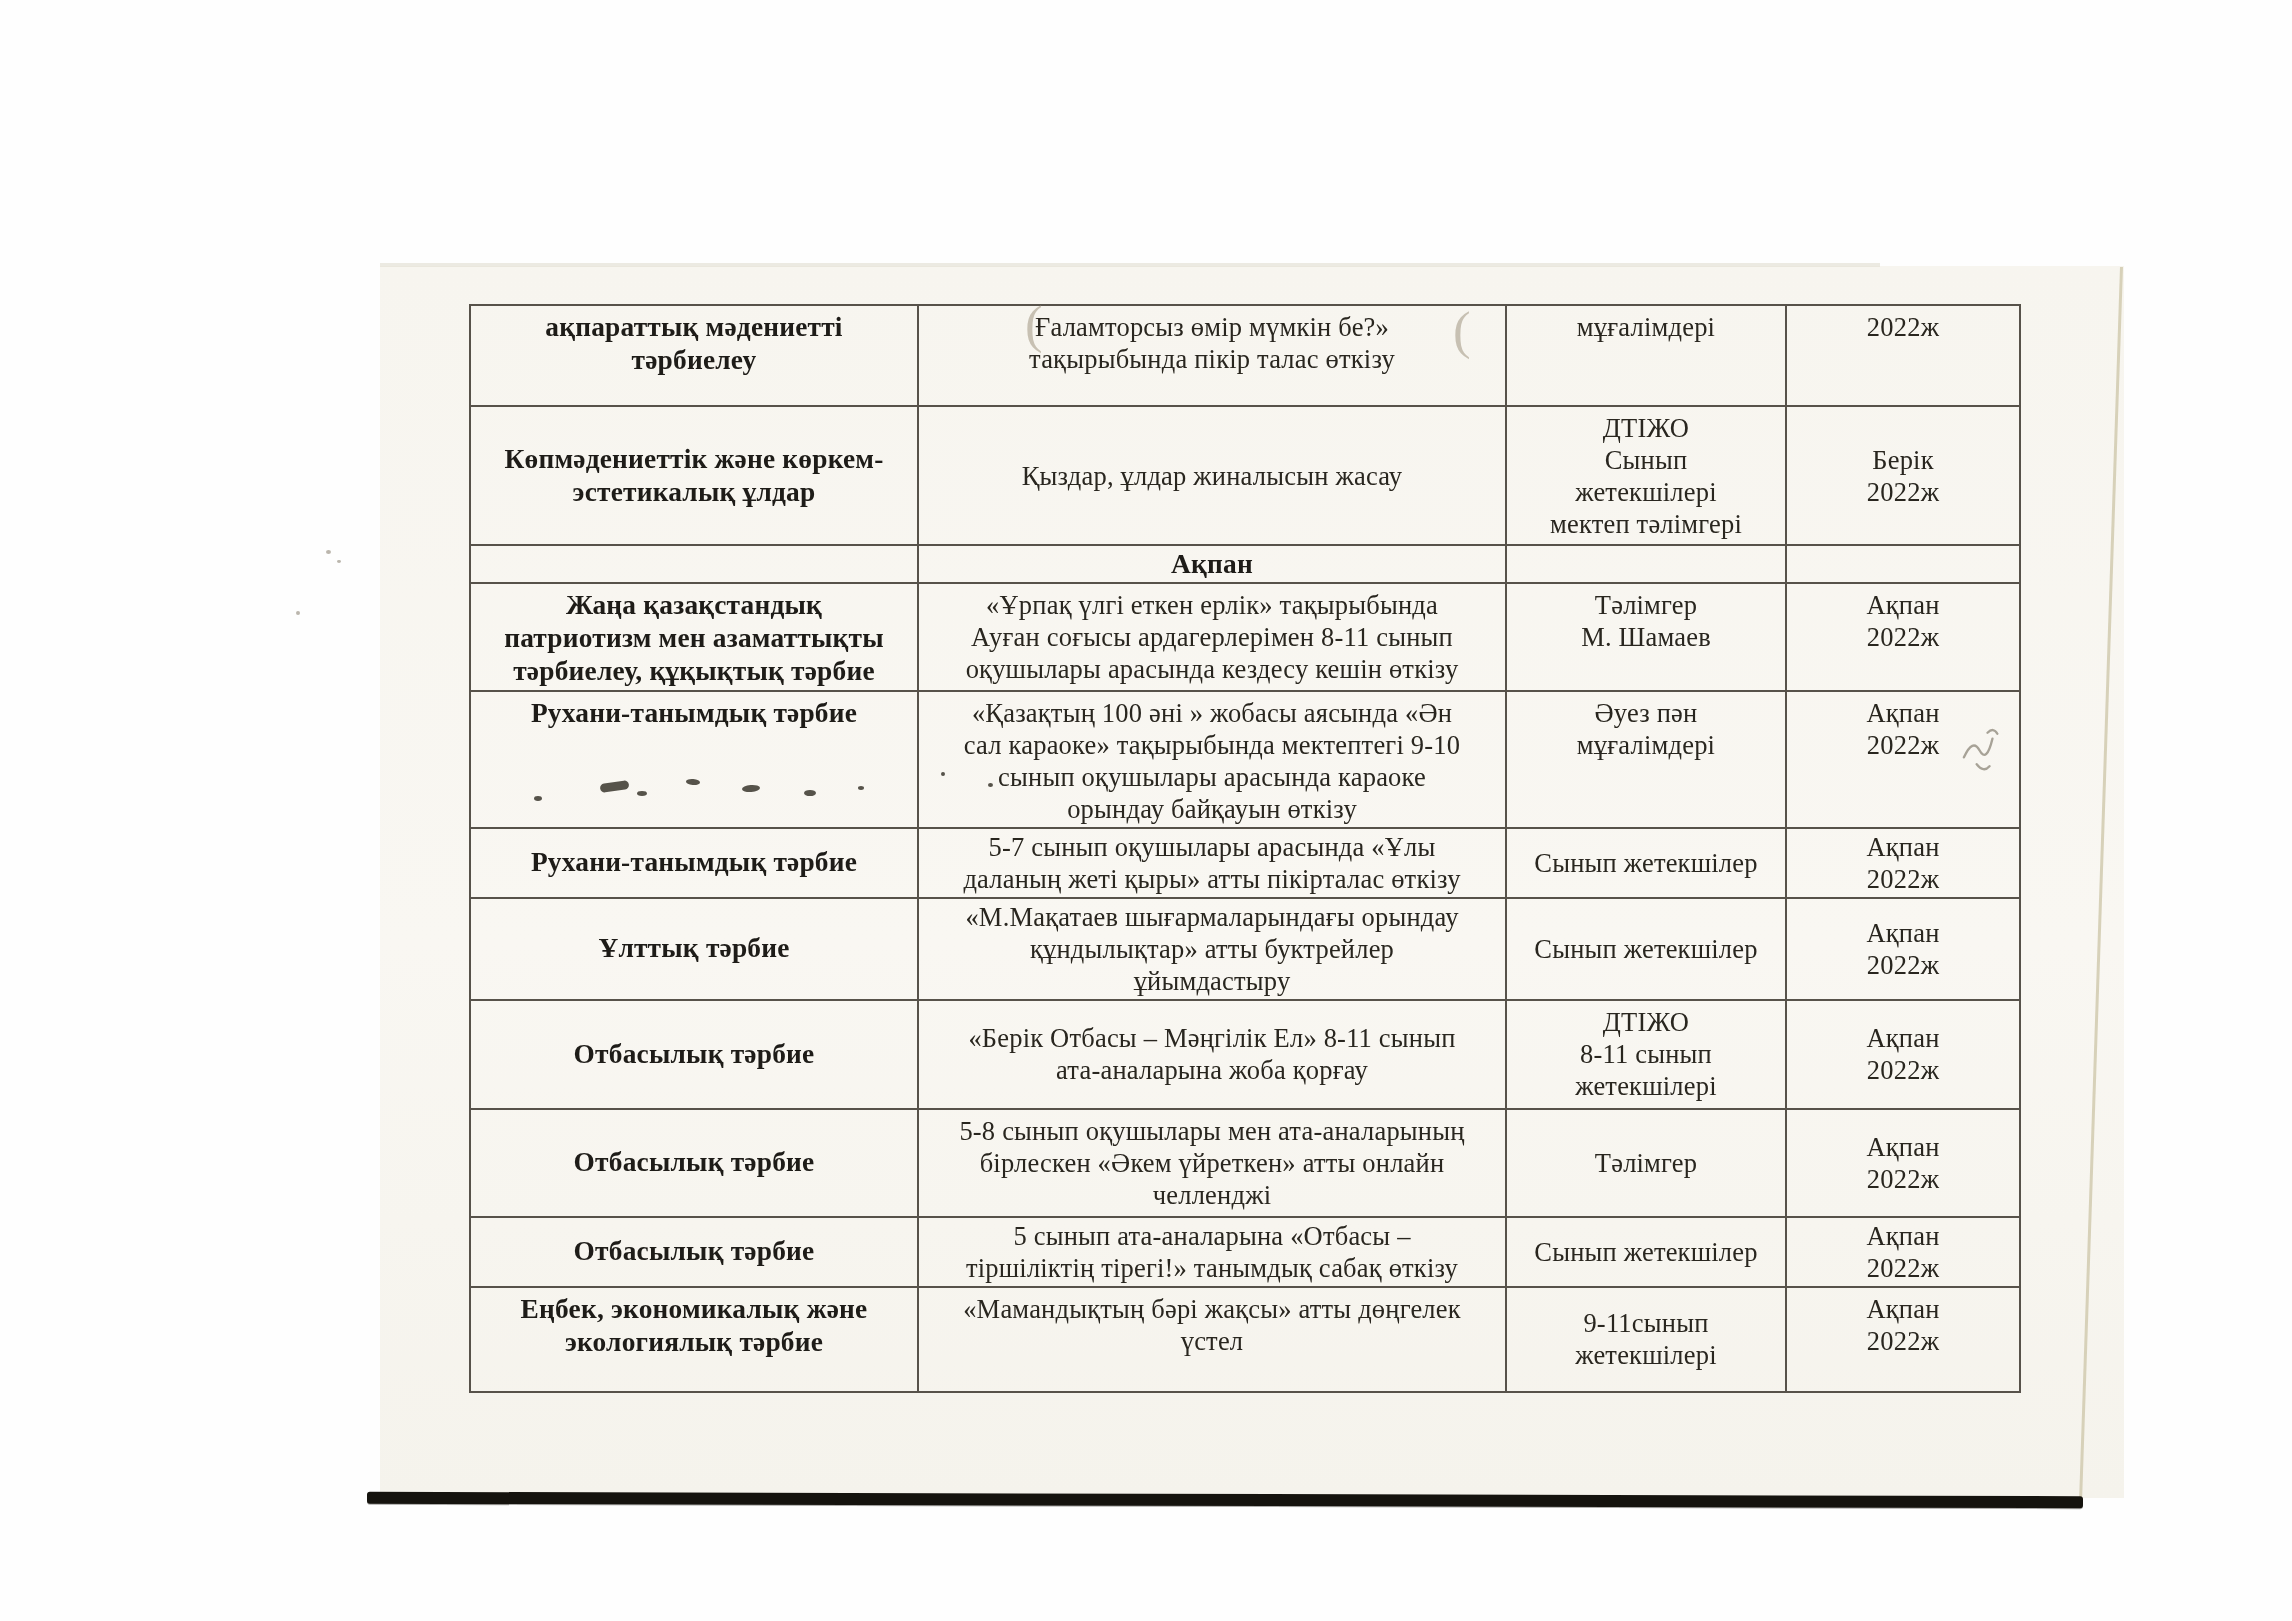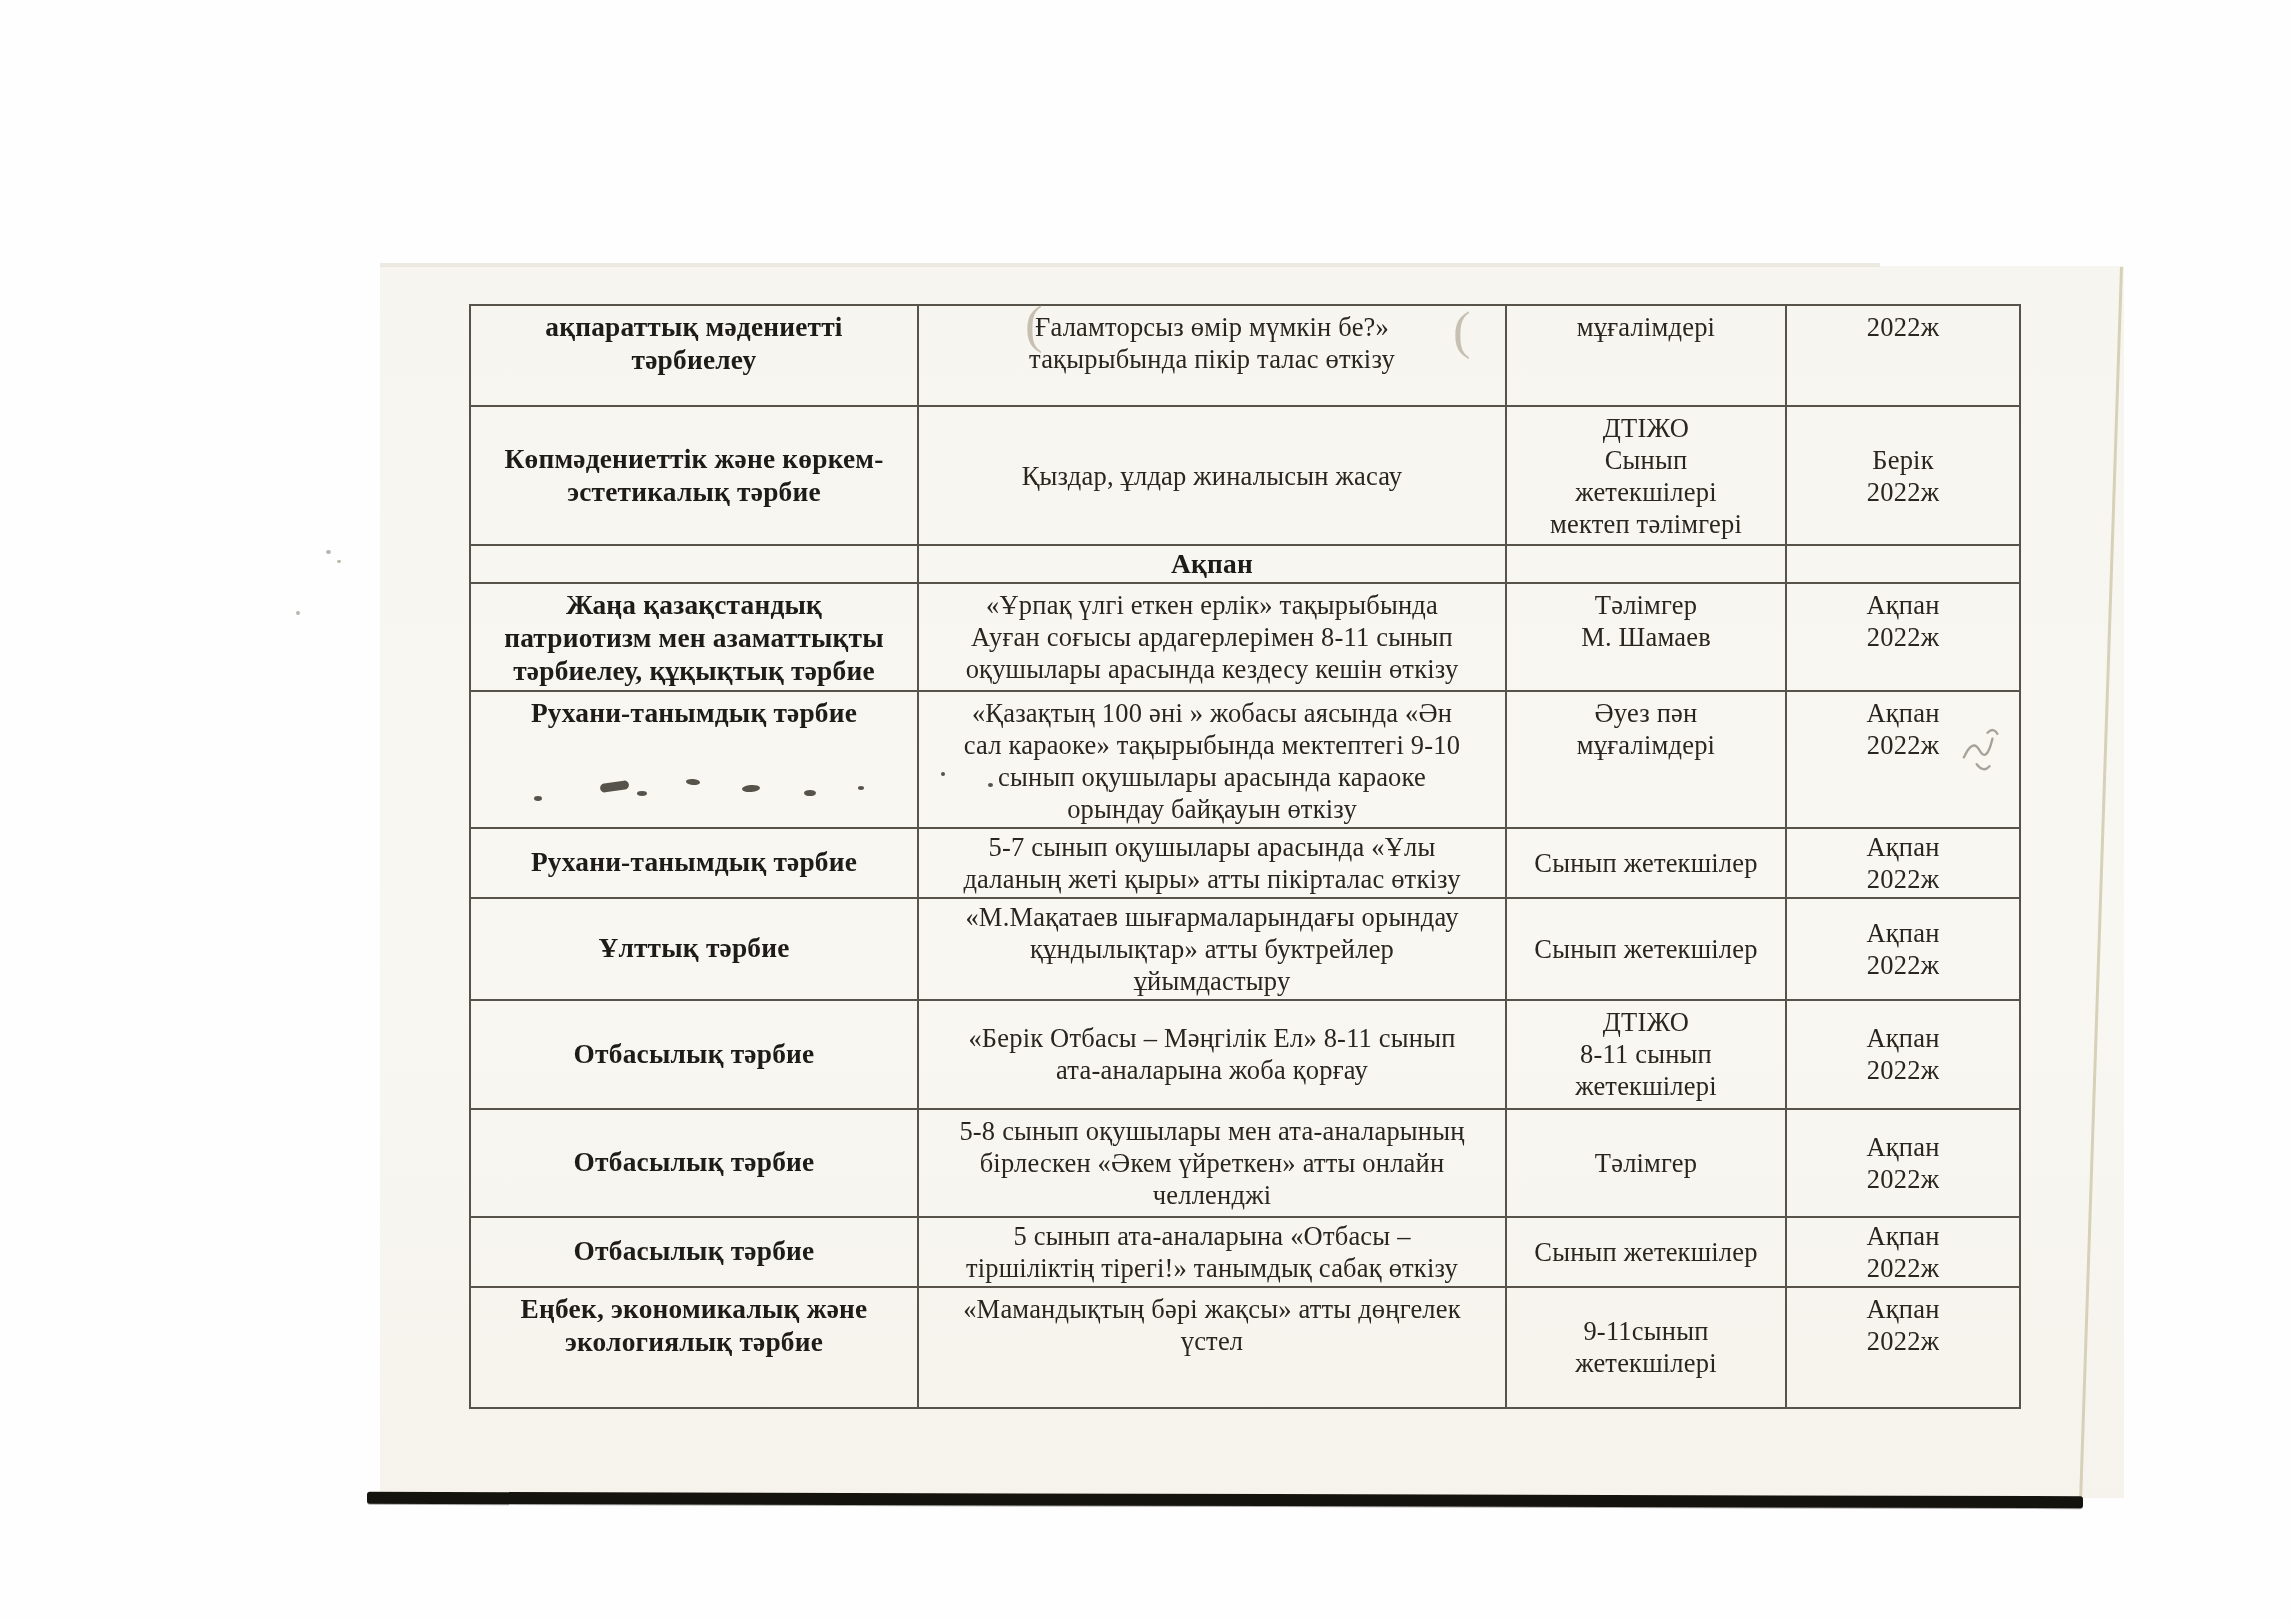--- a/index.html
+++ b/index.html
@@ -65,21 +65,21 @@
         <tr style="height: 101px;">
           <td class="col-0 va-top"><span class="cell-text">ақпараттық мәдениетті
 тәрбиелеу</span></td>
           <td class="col-1 va-top"><span class="cell-text">Ғаламторсыз өмір мүмкін бе?»
 тақырыбында пікір талас өткізу</span></td>
           <td class="col-2 va-top"><span class="cell-text">мұғалімдері</span></td>
           <td class="col-3 va-top"><span class="cell-text">2022ж</span></td>
         </tr>
         <tr style="height: 139px;">
           <td class="col-0"><span class="cell-text">Көпмәдениеттік және көркем-
-эстетикалық тәрбие</span></td>
+эстетикалық ұлдар</span></td>
           <td class="col-1"><span class="cell-text">Қыздар, ұлдар жиналысын жасау</span></td>
           <td class="col-2"><span class="cell-text">ДТІЖО
 Сынып
 жетекшілері
 мектеп тәлімгері</span></td>
           <td class="col-3"><span class="cell-text">Берік
 2022ж</span></td>
         </tr>
         <tr style="height: 35px;">
           <td class="col-0"></td>
@@ -147,21 +147,21 @@
 2022ж</span></td>
         </tr>
         <tr style="height: 67px;">
           <td class="col-0"><span class="cell-text">Отбасылық тәрбие</span></td>
           <td class="col-1"><span class="cell-text">5 сынып ата-аналарына «Отбасы –
 тіршіліктің тірегі!» танымдық сабақ өткізу</span></td>
           <td class="col-2"><span class="cell-text">Сынып жетекшілер</span></td>
           <td class="col-3"><span class="cell-text">Ақпан
 2022ж</span></td>
         </tr>
-        <tr style="height: 121px; padding-left: 28px;">
+        <tr style="height: 105px; padding-left: 28px;">
           <td class="col-0 va-top"><span class="cell-text">Еңбек, экономикалық және
 экологиялық тәрбие</span></td>
           <td class="col-1 va-top"><span class="cell-text">«Мамандықтың бәрі жақсы» атты дөңгелек
 үстел</span></td>
           <td class="col-2"><span class="cell-text">9-11сынып
 жетекшілері</span></td>
           <td class="col-3 va-top"><span class="cell-text">Ақпан
 2022ж</span></td>
         </tr>
       </tbody>

